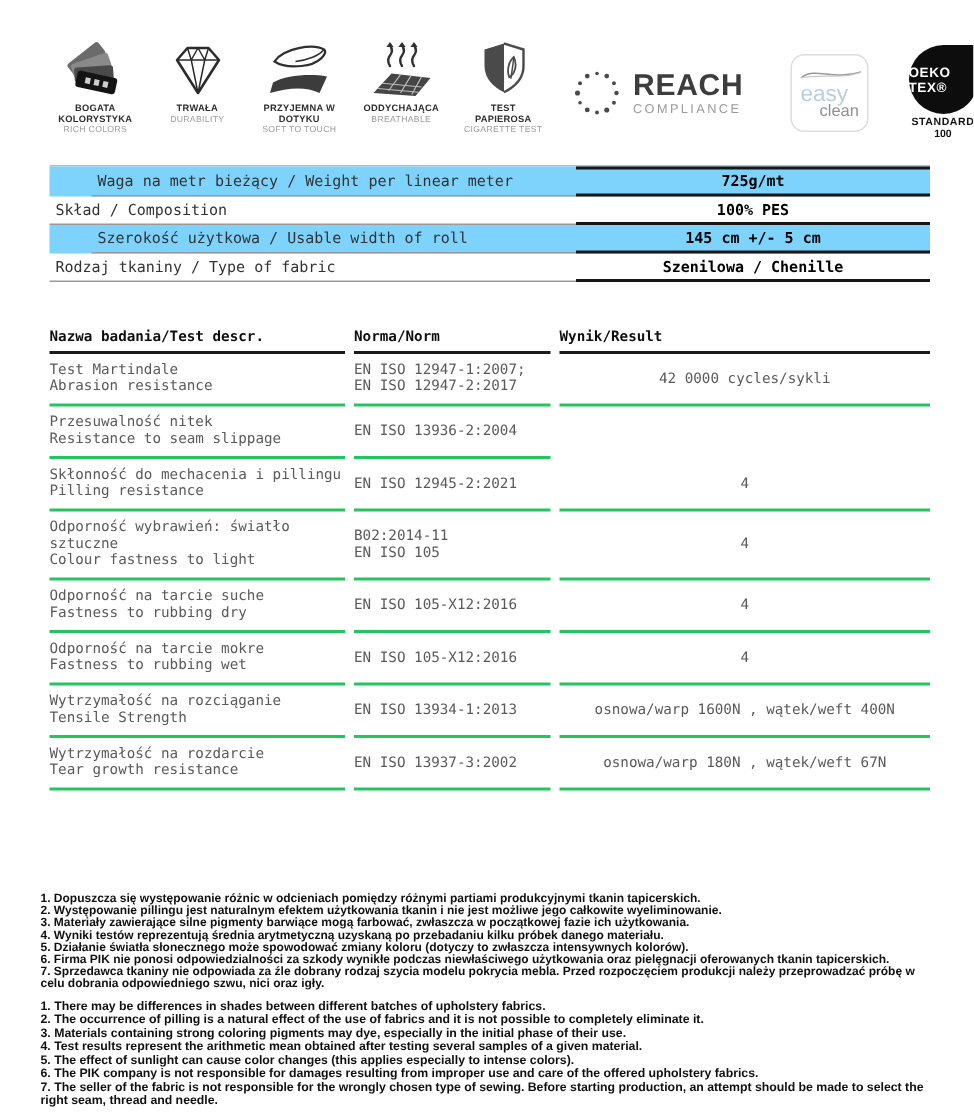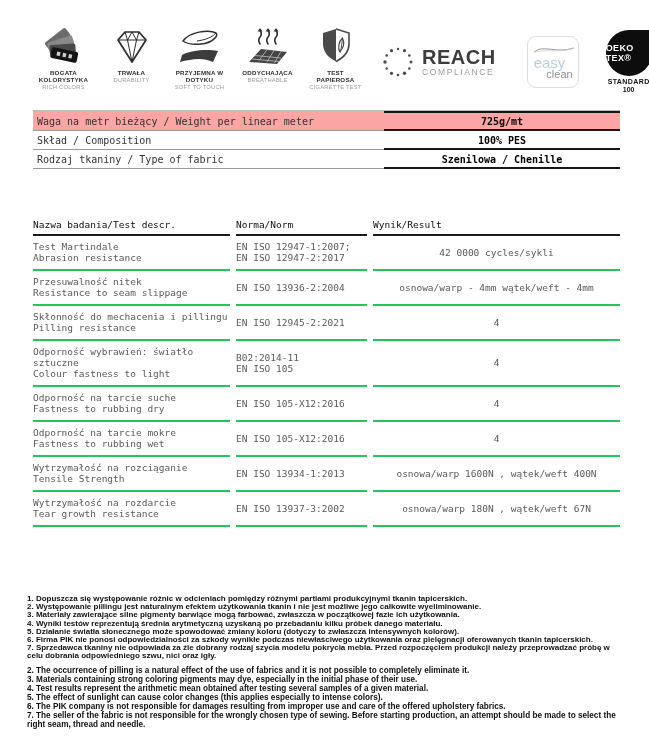--- a/index.html
+++ b/index.html
@@ -42,37 +42,37 @@
     width:46px; height:46px; background:#0d0d0d; border-radius:50% 6% 50% 50%;
     display:flex; flex-direction:column; justify-content:center;
   }
   .oeko-line { color:#fff; font-weight:bold; font-size:9px; line-height:10px; letter-spacing:.4px; }
   .oeko-standard { margin-top:2px; font-size:7px; font-weight:bold; color:#111; line-height:8px; letter-spacing:.4px; }
   .oeko-100 { font-size:7px; font-weight:bold; color:#111; line-height:8px; }
 
   
   .spec-table { position:absolute; top:110px; left:33px; width:587px; border-top:1px solid #bbb; }
   .spec-row { display:flex; align-items:stretch; }
-  .spec-row.striped { background:#fca5a5; }
+  .spec-row.striped { background:#7dd3fc;padding-left:28px; }
   .spec-label {
     flex:1; font-size:10px; color:#333; padding:4px 0 3px 4px;
     border-bottom:1px solid #9a9a9a; display:flex; align-items:center;
   }
   .spec-value {
     width:236px; font-size:10px; font-weight:bold; color:#000;
     border-bottom:2px solid #161616; display:flex; align-items:center; justify-content:center;
     padding:3px 0 2px;
   }
   .spec-row:first-child .spec-value { border-top:2px solid #161616; }
 
   
   .test-table { position:absolute; top:216px; left:33px; width:587px; }
   .test-header { display:flex; gap:6px; }
   .test-header > div {
-    font-size:9.5px; font-weight:normal; color:#0e0e0e; padding:3px 0 4px;
+    font-size:9.5px; font-weight:bold; color:#0e0e0e; padding:3px 0 4px;
     border-bottom:2.5px solid #1a1a1a;
   }
   .col-test { width:197px; }
   .col-norm { width:131px; }
   .col-result { flex:1; }
   .test-row { display:flex; gap:6px; align-items:stretch; }
   .test-cell {
     display:flex; flex-direction:column; justify-content:center;
     font-size:9.5px; color:#5a5a5a; line-height:11px;
     padding:5px 0 6px; border-bottom:2px solid #22c55e; min-height:31px;
@@ -226,20 +226,24 @@
 
   <div class="spec-table">
       <div class="spec-row striped">
         <div class="spec-label">Waga na metr bieżący / Weight per linear meter</div>
         <div class="spec-value">725g/mt</div>
       </div>
       <div class="spec-row">
         <div class="spec-label">Skład / Composition</div>
         <div class="spec-value">100% PES</div>
       </div>
+      <div class="spec-row striped">
+        <div class="spec-label">Szerokość użytkowa / Usable width of roll</div>
+        <div class="spec-value">145 cm +/- 5 cm</div>
+      </div>
       <div class="spec-row">
         <div class="spec-label">Rodzaj tkaniny / Type of fabric</div>
         <div class="spec-value">Szenilowa / Chenille</div>
       </div>
     </div>
 
   <div class="test-table">
     <div class="test-header">
       <div class="col-test">Nazwa badania/Test descr.</div>
       <div class="col-norm">Norma/Norm</div>
@@ -258,21 +262,20 @@
           <div class="test-cell col-result result">42 0000 cycles/sykli</div>
         </div>
         <div class="test-row">
           <div class="test-cell col-test">
             <div>Przesuwalność nitek</div>
             <div>Resistance to seam slippage</div>
           </div>
           <div class="test-cell col-norm">
             <div>EN ISO 13936-2:2004</div>
           </div>
-          <div class="test-cell col-result result">osnowa/warp - 4mm wątek/weft - 4mm</div>
         </div>
         <div class="test-row">
           <div class="test-cell col-test">
             <div>Skłonność do mechacenia i pillingu</div>
             <div>Pilling resistance</div>
           </div>
           <div class="test-cell col-norm">
             <div>EN ISO 12945-2:2021</div>
           </div>
           <div class="test-cell col-result result">4</div>
@@ -334,20 +337,21 @@
   <div class="notes notes-pl">
       <div class="note-item">1. Dopuszcza się występowanie różnic w odcieniach pomiędzy różnymi partiami produkcyjnymi tkanin tapicerskich.</div>
       <div class="note-item">2. Występowanie pillingu jest naturalnym efektem użytkowania tkanin i nie jest możliwe jego całkowite wyeliminowanie.</div>
       <div class="note-item">3. Materiały zawierające silne pigmenty barwiące mogą farbować, zwłaszcza w początkowej fazie ich użytkowania.</div>
       <div class="note-item">4. Wyniki testów reprezentują średnia arytmetyczną uzyskaną po przebadaniu kilku próbek danego materiału.</div>
       <div class="note-item">5. Działanie światła słonecznego może spowodować zmiany koloru (dotyczy to zwłaszcza intensywnych kolorów).</div>
       <div class="note-item">6. Firma PIK nie ponosi odpowiedzialności za szkody wynikłe podczas niewłaściwego użytkowania oraz pielęgnacji oferowanych  tkanin tapicerskich.</div>
       <div class="note-item">7. Sprzedawca tkaniny nie odpowiada za źle dobrany rodzaj szycia  modelu pokrycia mebla. Przed rozpoczęciem produkcji należy przeprowadzać próbę w celu dobrania odpowiedniego szwu, nici oraz igły.</div>
     </div>
   <div class="notes notes-en">
+      <div class="note-item">1. There may be differences in shades between different batches of upholstery fabrics.</div>
       <div class="note-item">2. The occurrence of pilling is a natural effect of the use of fabrics and it is not possible to completely eliminate it.</div>
       <div class="note-item">3. Materials containing strong coloring pigments may dye, especially in the initial phase of their use.</div>
       <div class="note-item">4. Test results represent the arithmetic mean obtained after testing several samples of a given material.</div>
       <div class="note-item">5. The effect of sunlight can cause color changes (this applies especially to intense colors).</div>
       <div class="note-item">6. The PIK company is not responsible for damages resulting from improper use and care of the offered upholstery fabrics.</div>
       <div class="note-item">7.  The seller of the fabric is not responsible for the wrongly chosen type of sewing. Before starting production, an attempt should be made to select the right seam, thread and needle.</div>
     </div>
 
 </div>
 

